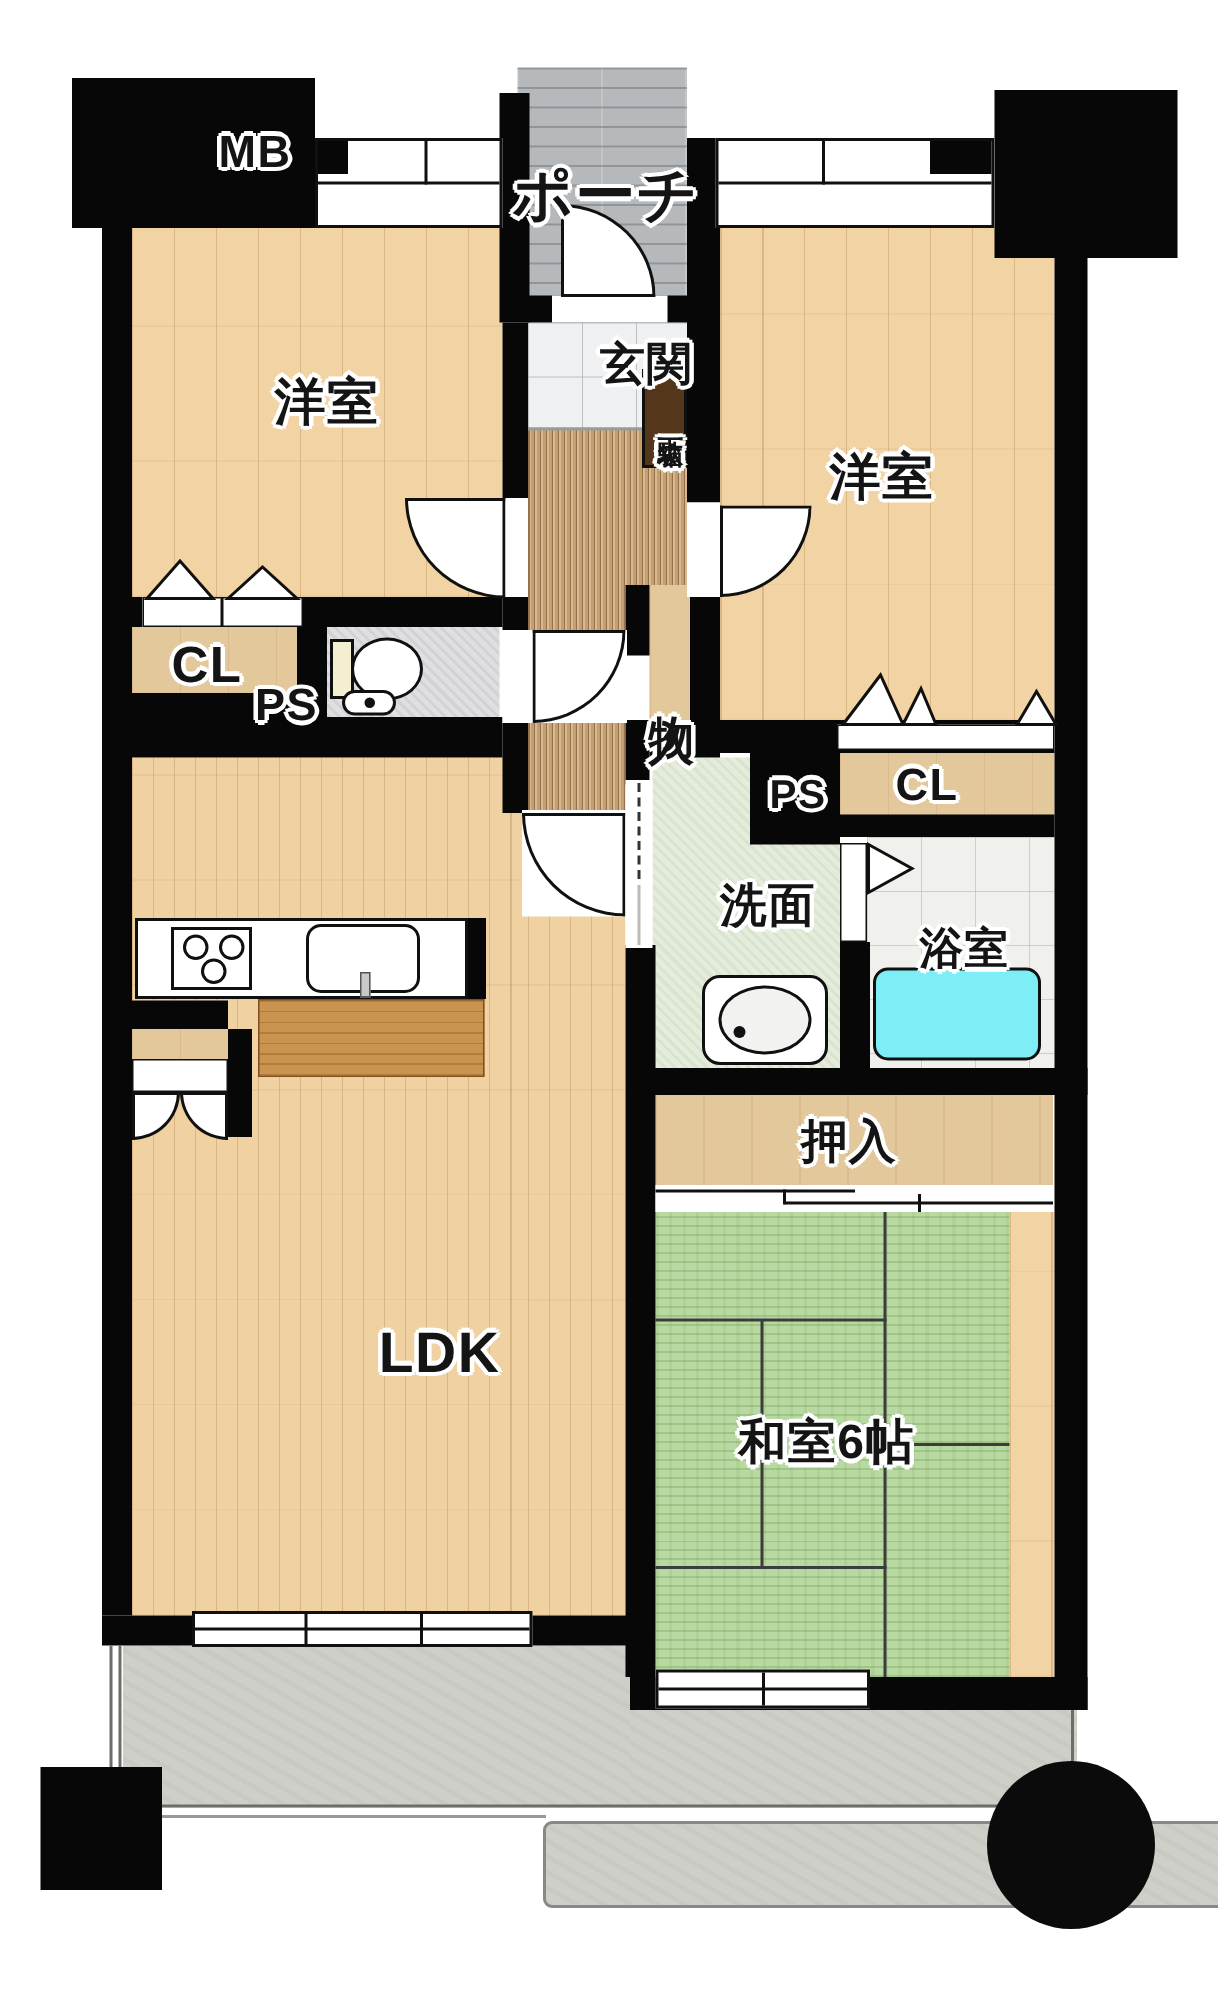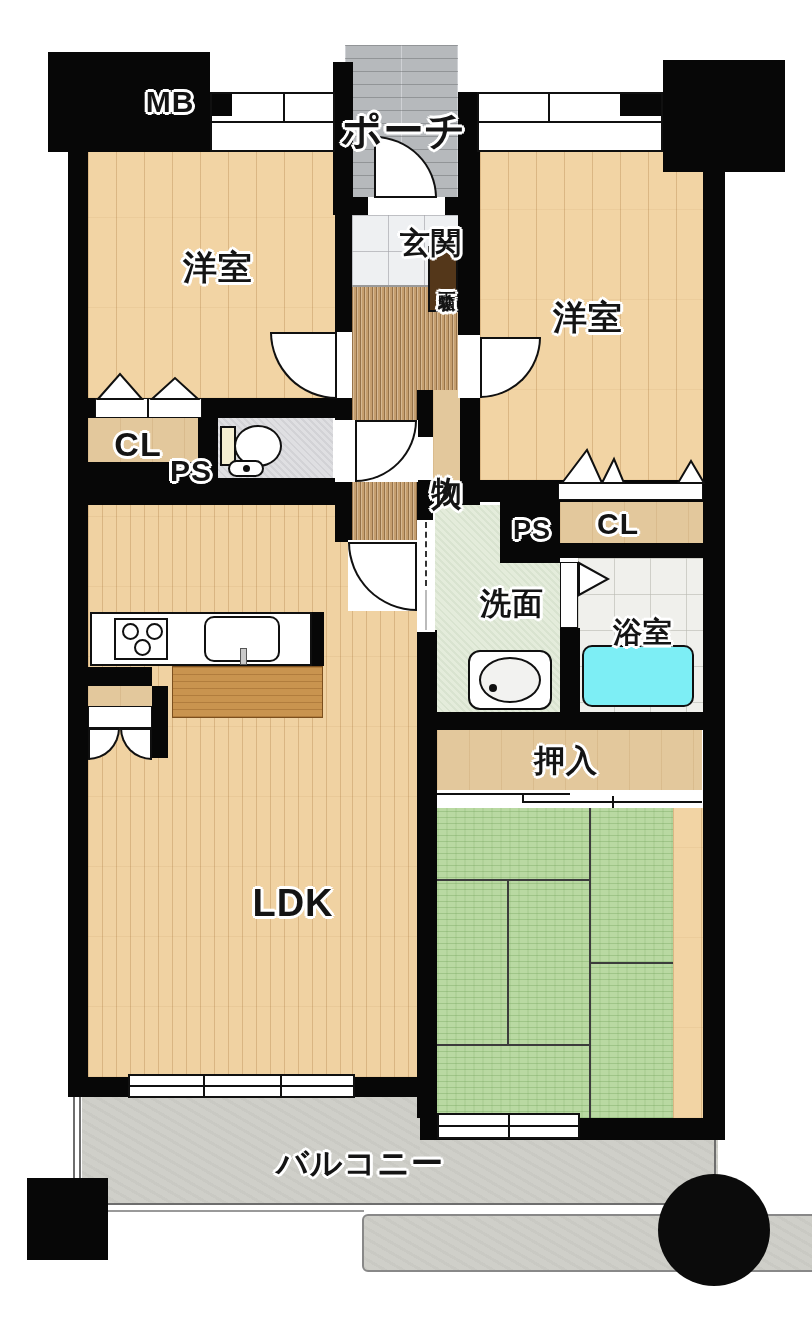--- a/index.html
+++ b/index.html
@@ -209,15 +209,15 @@
   <div class="lbl" style="left:588px;top:318px;font-size:34px;">洋室</div>
   <div class="lbl" style="left:138px;top:444px;font-size:34px;">CL</div>
   <div class="lbl" style="left:191px;top:471px;font-size:30px;">PS</div>
   <div class="lbl v" style="left:446px;top:455px;font-size:30px;">物入</div>
   <div class="lbl" style="left:532px;top:530px;font-size:27px;">PS</div>
   <div class="lbl" style="left:618px;top:524px;font-size:30px;">CL</div>
   <div class="lbl" style="left:512px;top:604px;font-size:31px;">洗面</div>
   <div class="lbl" style="left:643px;top:633px;font-size:29px;">浴室</div>
   <div class="lbl" style="left:566px;top:761px;font-size:31px;">押入</div>
   <div class="lbl" style="left:293px;top:903px;font-size:38px;">LDK</div>
-  <div class="lbl" style="left:360px;top:1164px;font-size:32px;">バルコニー</div>
+  <div class="lbl" style="left:551px;top:962px;font-size:32px;">和室6帖</div>
 
 </div>
 
 </body></html>

